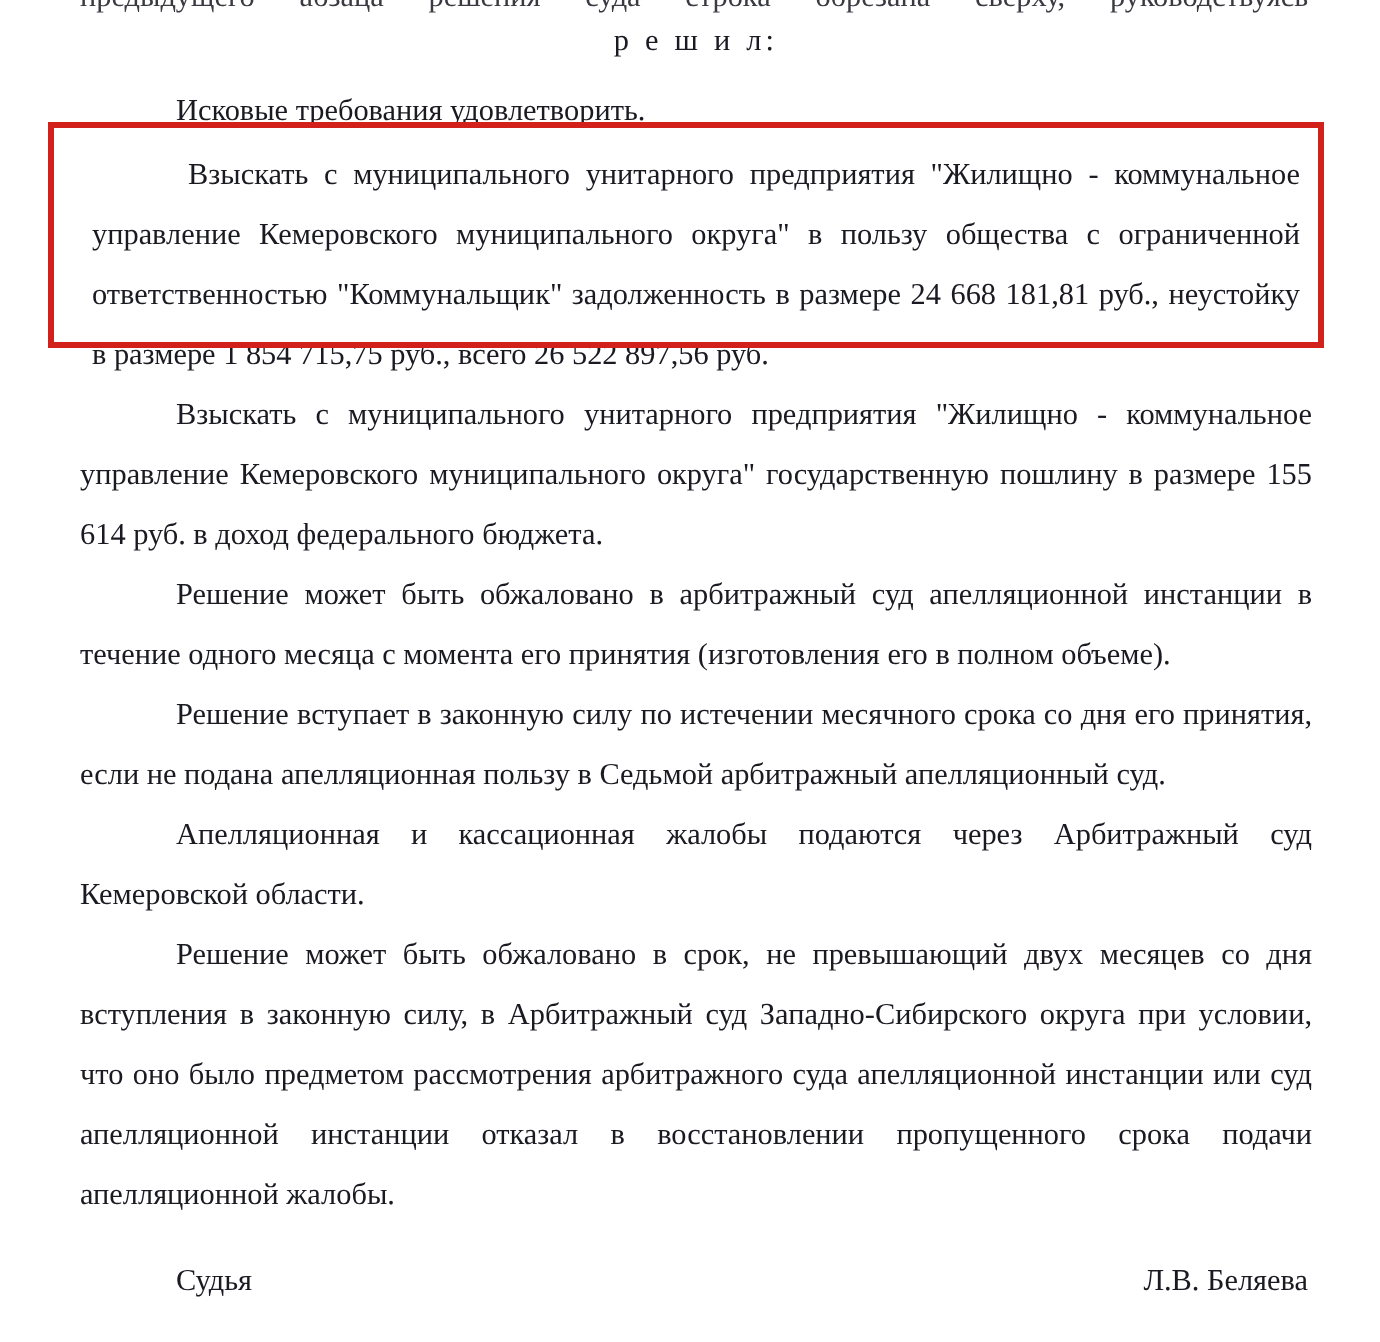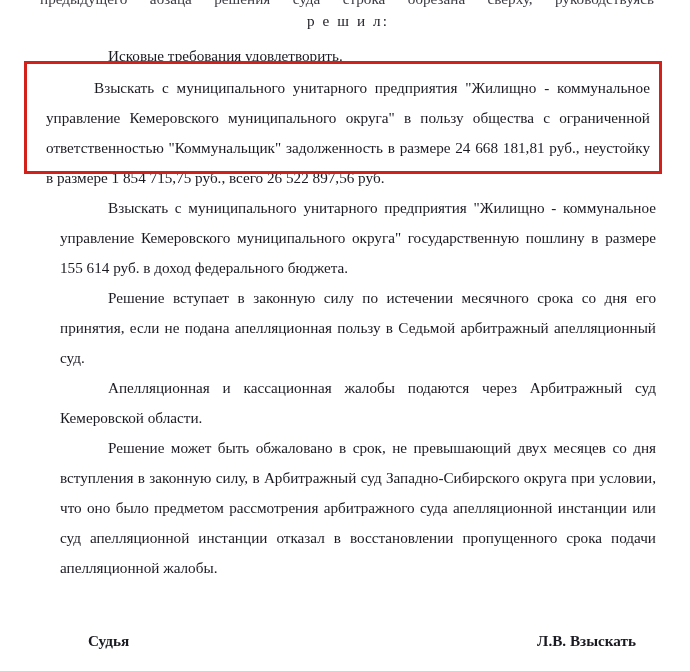--- a/index.html
+++ b/index.html
@@ -53,21 +53,21 @@
     text-align: center;
     font-size: 15.2px;
     letter-spacing: 2.1px;
     line-height: 22px;
     margin: 0 0 9px 0;
     padding-left: 6px;
   }
 
   p.para {
     margin: 0 0 0 0;
-    padding: 0 34px 0 60px;
+    padding: 0 34px 0 40px;
     font-size: 15.2px;
     line-height: 30px;
     text-align: justify;
     text-indent: 48px;
     hyphens: none;
   }
 
   .spacer-2 { height: 2px; }
 
   
@@ -86,25 +86,24 @@
     padding: 0 40px 0 46px;
   }
 
   .sign-row {
     position: absolute;
     left: 0;
     top: 630px;
     width: 690px;
     display: flex;
     justify-content: space-between;
-    padding: 0 44px 0 88px;
+    padding: 0 26px 0 88px;
     box-sizing: border-box;
     font-size: 15.2px;
     line-height: 22px;
-    font-weight: bold;
   }
   .sign-left { white-space: nowrap; }
   .sign-right { white-space: nowrap; padding-right: 10px; }
 </style>
 </head>
 <body>
 
 <div class="page">
 
   <div class="clipped-line-wrap">
@@ -118,29 +117,30 @@
     <p class="para">Исковые требования удовлетворить.</p>
 
     <div class="spacer-2"></div>
 
     <div class="redbox-content">
       <p class="para" style="padding:0;">Взыскать с муниципального унитарного предприятия "Жилищно - коммунальное управление Кемеровского муниципального округа" в пользу общества с ограниченной ответственностью  "Коммунальщик"  задолженность  в  размере  24 668 181,81  руб., неустойку в размере 1 854 715,75 руб., всего 26 522 897,56 руб.</p>
     </div>
 
     <p class="para">Взыскать с муниципального унитарного предприятия "Жилищно - коммунальное управление Кемеровского муниципального округа" государственную пошлину в размере 155 614 руб. в доход федерального бюджета.</p>
 
+    <p class="para">Решение может быть обжаловано в арбитражный  суд апелляционной инстанции в течение одного месяца с момента его принятия (изготовления его в полном объеме).</p>
 
     <p class="para">Решение вступает в законную силу по истечении месячного срока со дня его принятия, если не подана апелляционная пользу в Седьмой арбитражный апелляционный суд.</p>
 
     <p class="para">Апелляционная и кассационная жалобы подаются через Арбитражный суд Кемеровской области.</p>
 
     <p class="para">Решение может быть обжаловано в срок, не превышающий двух месяцев со дня вступления в законную силу, в Арбитражный суд Западно-Сибирского округа при условии, что оно было предметом рассмотрения арбитражного суда апелляционной инстанции или суд апелляционной инстанции отказал в восстановлении пропущенного срока подачи апелляционной жалобы.</p>
 
   </div>
 
   <div class="redbox"></div>
 
   <div class="sign-row">
     <div class="sign-left">Судья</div>
-    <div class="sign-right">Л.В. Взыскать</div>
+    <div class="sign-right">Л.В. Беляева</div>
   </div>
 
 </div>
 
 </body></html>

